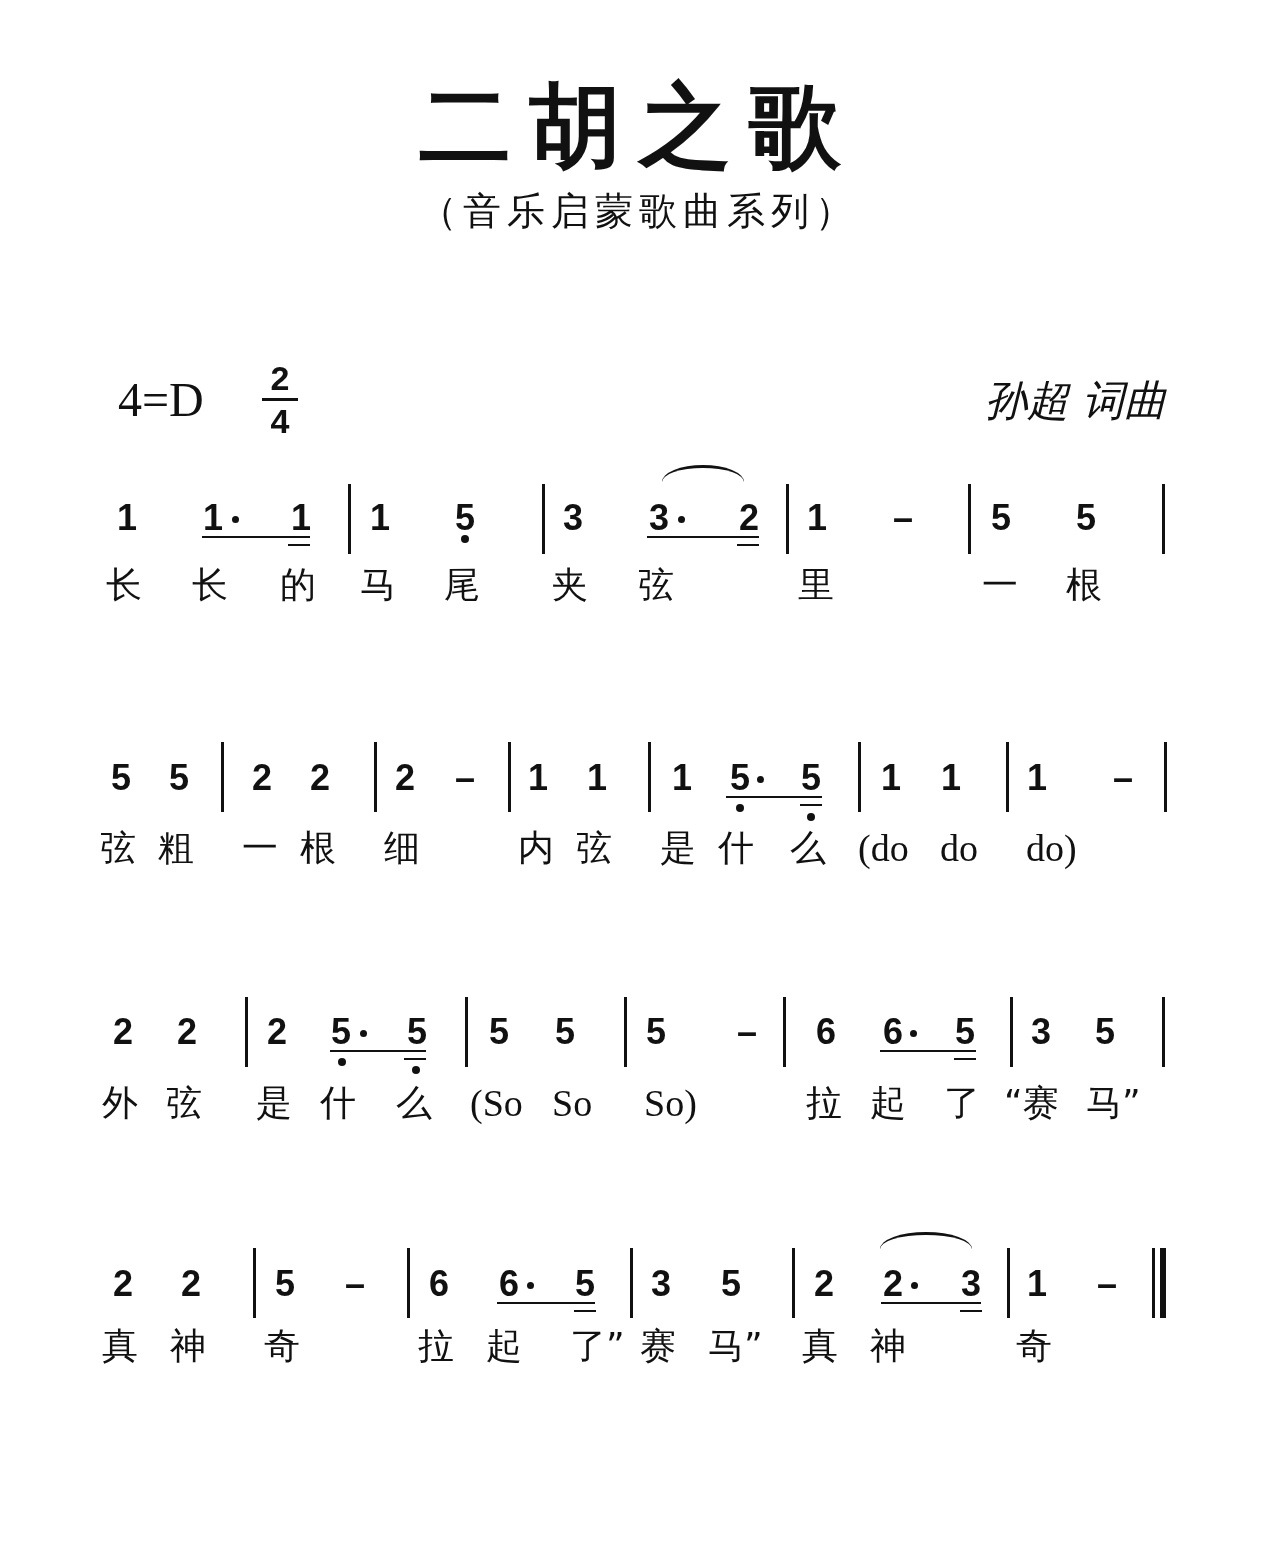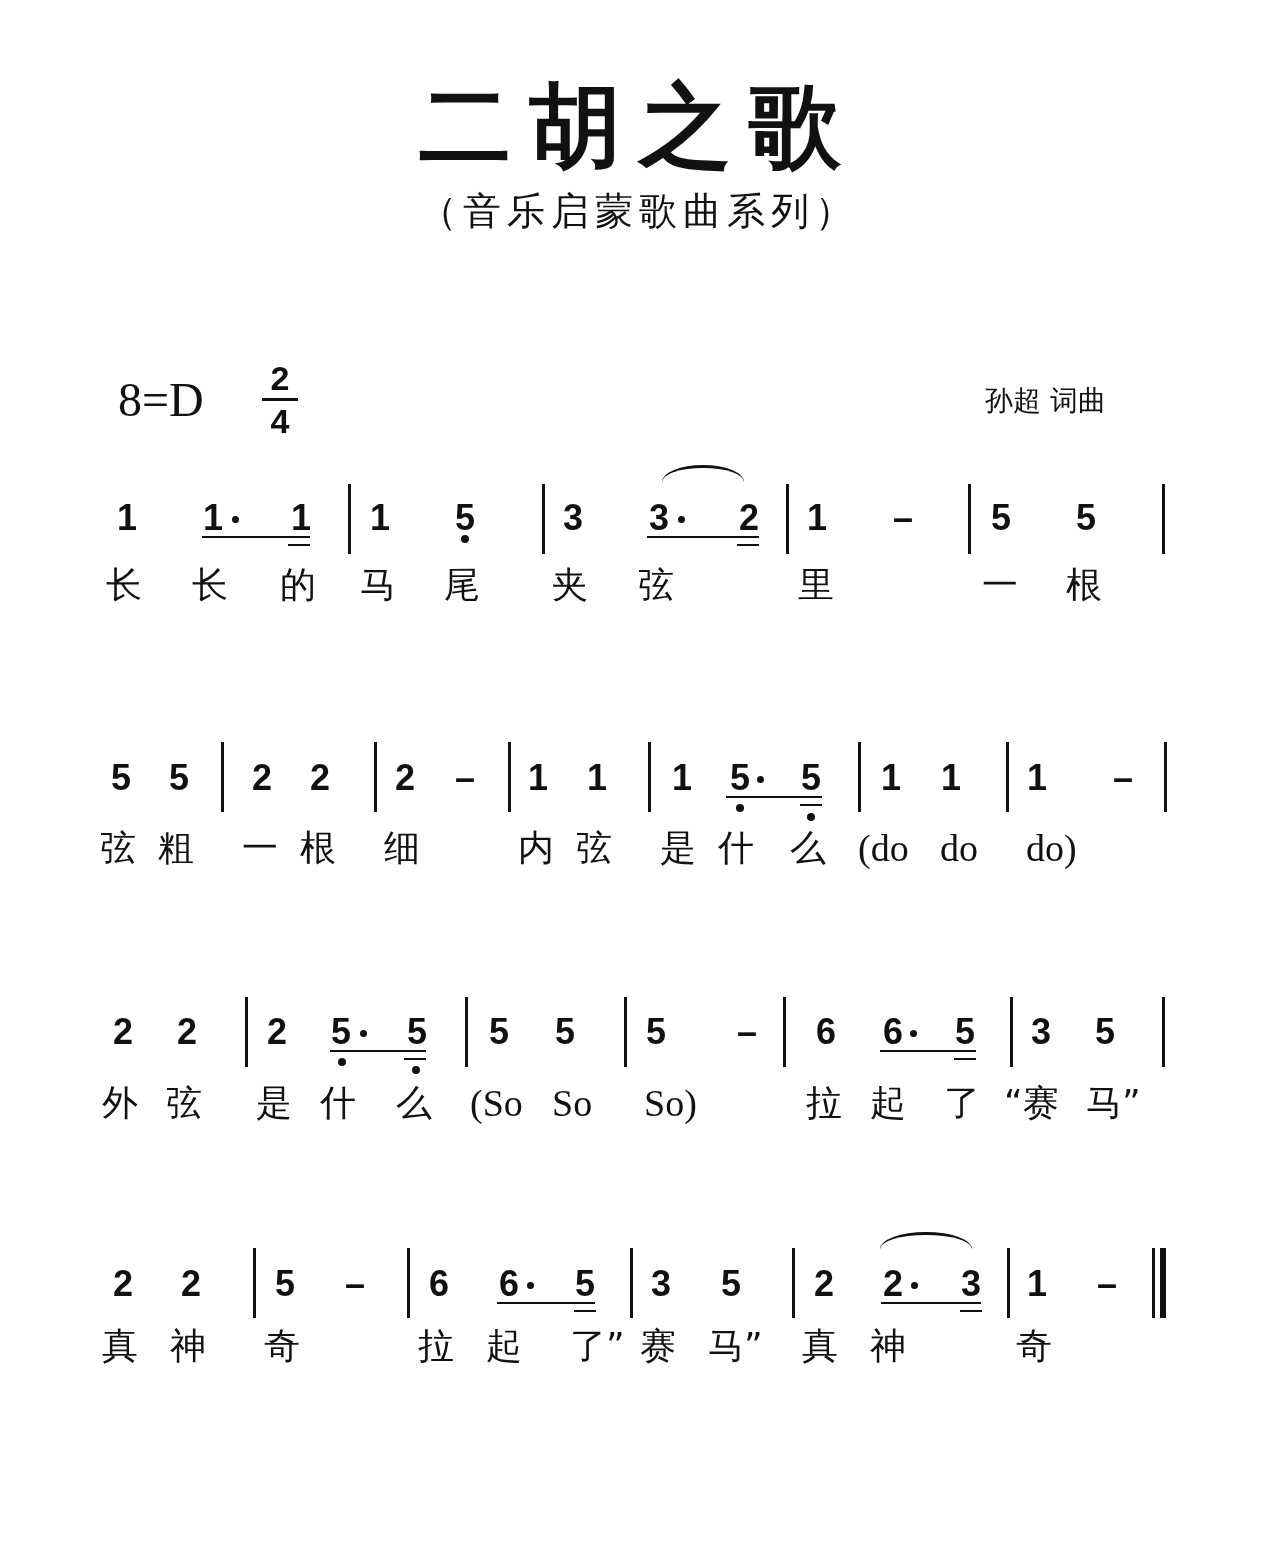--- a/index.html
+++ b/index.html
@@ -5,38 +5,38 @@
   html, body { margin: 0; padding: 0; background: #ffffff; }
   body { width: 1278px; height: 1548px; position: relative; overflow: hidden; color: #111; }
   .title { position: absolute; left: 0; top: 72px; width: 1278px; text-align: center;
     font-family: "DejaVu Sans", sans-serif; font-size: 92px; font-weight: bold; letter-spacing: 18px; line-height: 110px; }
   .subtitle { position: absolute; left: 0; top: 186px; width: 1278px; text-align: center;
     font-family: "DejaVu Sans", sans-serif; font-size: 38px; letter-spacing: 6px; line-height: 50px; }
   .key { position: absolute; left: 118px; top: 372px; font-family: "Liberation Serif", serif; font-size: 48px; line-height: 56px; }
   .timesig { position: absolute; left: 262px; top: 360px; width: 36px; text-align: center;
     font-family: "Liberation Sans", sans-serif; font-weight: bold; font-size: 34px; line-height: 36px; }
   .timesig .line { height: 3px; background: #111; margin: 2px 0; }
-  .author { position: absolute; left: 985px; top: 378px; font-family: "DejaVu Sans", sans-serif; font-size: 28px; line-height: 46px; }
+  .author { position: absolute; left: 985px; top: 378px; font-family: "DejaVu Sans", sans-serif; font-size: 42px; line-height: 46px; font-style: italic; }
 
   .note { position: absolute; font-family: "Liberation Sans", sans-serif; font-weight: bold; font-size: 36px; line-height: 40px;
     width: 30px; text-align: center; }
   .dotaug { position: absolute; width: 7px; height: 7px; border-radius: 50%; background: #111; }
   .lowdot { position: absolute; width: 8px; height: 8px; border-radius: 50%; background: #111; }
   .bar { position: absolute; width: 3px; height: 70px; background: #111; }
   .underline { position: absolute; height: 2px; background: #111; }
   .lyric { position: absolute; font-family: "DejaVu Sans", sans-serif; font-size: 36px; line-height: 44px; }
   .lyric.latin { font-family: "Liberation Serif", serif; font-size: 38px; }
   .slur { position: absolute; border-top: 3px solid #111; border-radius: 50% 50% 0 0 / 100% 100% 0 0; height: 14px; }
 </style>
 </head>
 <body>
 
 <div class="title">二胡之歌</div>
 <div class="subtitle">（音乐启蒙歌曲系列）</div>
-<div class="key">8=D</div>
+<div class="key">4=D</div>
 <div class="timesig">
   <div>2</div>
   <div class="line"></div>
   <div>4</div>
 </div>
 <div class="author">孙超 词曲</div>
 
 <div>
   <span class="note" style="left:112px;top:498px">1</span>
   <span class="note" style="left:198px;top:498px">1</span>

